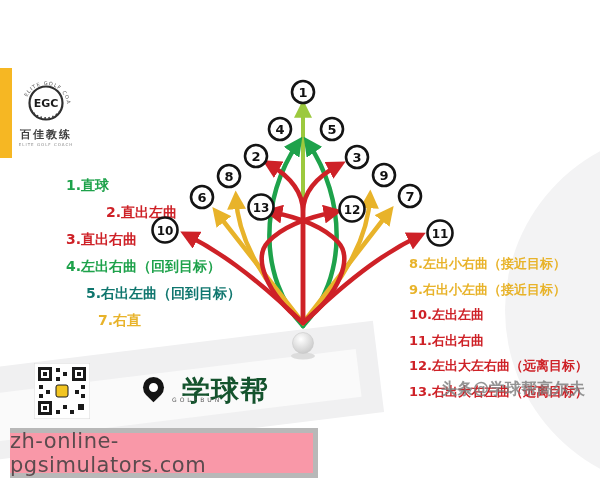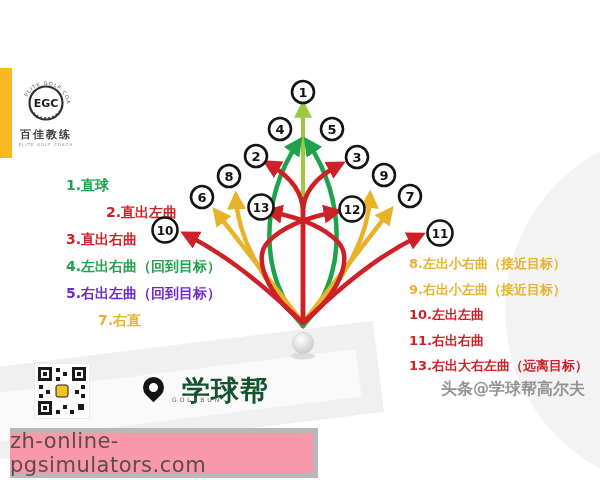--- a/index.html
+++ b/index.html
@@ -64,28 +64,29 @@
     </svg>
     <div class="egc-name">百佳教练</div>
     <div class="egc-sub">ELITE GOLF COACH</div>
   </div>
 
   <div class="legend-left legend-list">
       <div class="legend-item" style="color: rgb(30, 162, 75);">1.直球</div>
       <div class="legend-item" style="color: rgb(206, 33, 39); margin-left: 40px;">2.直出左曲</div>
       <div class="legend-item" style="color: rgb(206, 33, 39);">3.直出右曲</div>
       <div class="legend-item" style="color: rgb(30, 162, 75);">4.左出右曲（回到目标）</div>
-      <div class="legend-item" style="color: #6d28d9;">5.右出左曲（回到目标）</div>
+      <div class="legend-item" style="color: #0f766e; margin-left: 20px;">5.右出左曲（回到目标）</div>
       <div class="legend-item" style="color: rgb(232, 179, 42); margin-left: 32px;">7.右直</div>
     </div>
   <div class="legend-right legend-list">
       <div class="legend-item" style="color: rgb(232, 179, 42);">8.左出小右曲（接近目标）</div>
       <div class="legend-item" style="color: rgb(232, 179, 42);">9.右出小左曲（接近目标）</div>
       <div class="legend-item" style="color: rgb(206, 33, 39);">10.左出左曲</div>
       <div class="legend-item" style="color: rgb(206, 33, 39);">11.右出右曲</div>
+      <div class="legend-item" style="color: rgb(206, 33, 39);">12.左出大左右曲（远离目标）</div>
       <div class="legend-item" style="color: rgb(206, 33, 39);">13.右出大右左曲（远离目标）</div>
     </div>
 
   <svg class="diagram" width="600" height="480" viewBox="0 0 600 480">
     <defs>
       <marker id="ah-red" viewBox="0 0 10 10" refX="6" refY="5" markerWidth="4.2" markerHeight="4.2" orient="auto">
         <path d="M0,0 L10,5 L0,10 z" fill="#ce2127"></path>
         </marker>
       <marker id="ah-green" viewBox="0 0 10 10" refX="6" refY="5" markerWidth="4.2" markerHeight="4.2" orient="auto">
         <path d="M0,0 L10,5 L0,10 z" fill="#1ea24b"></path>

